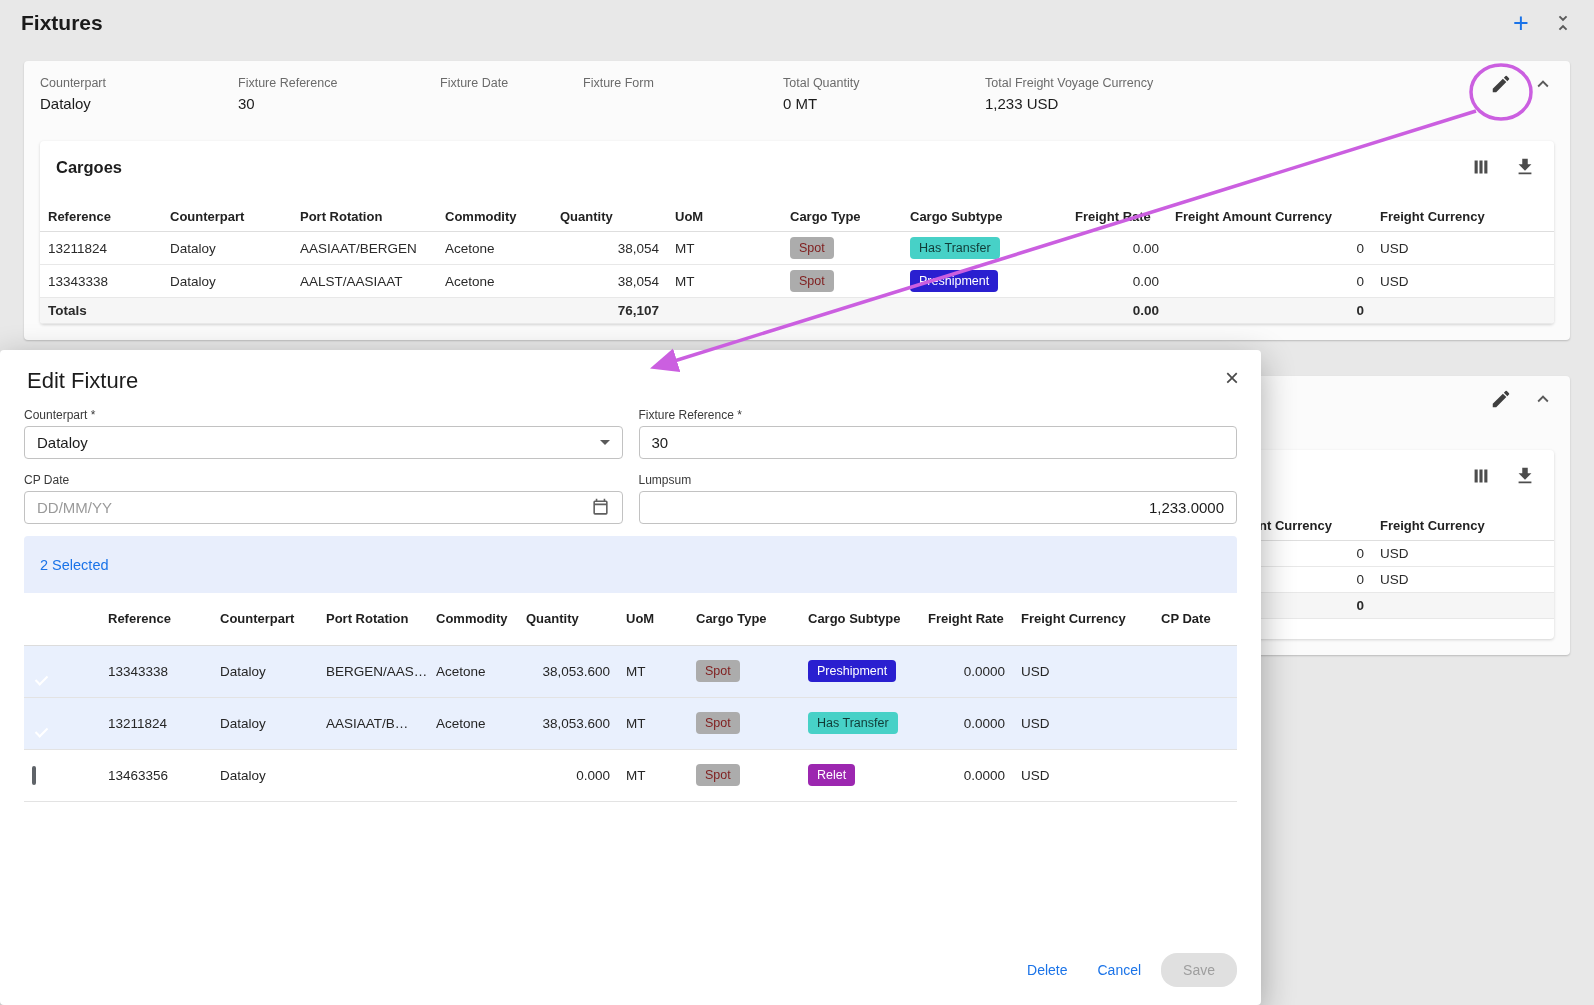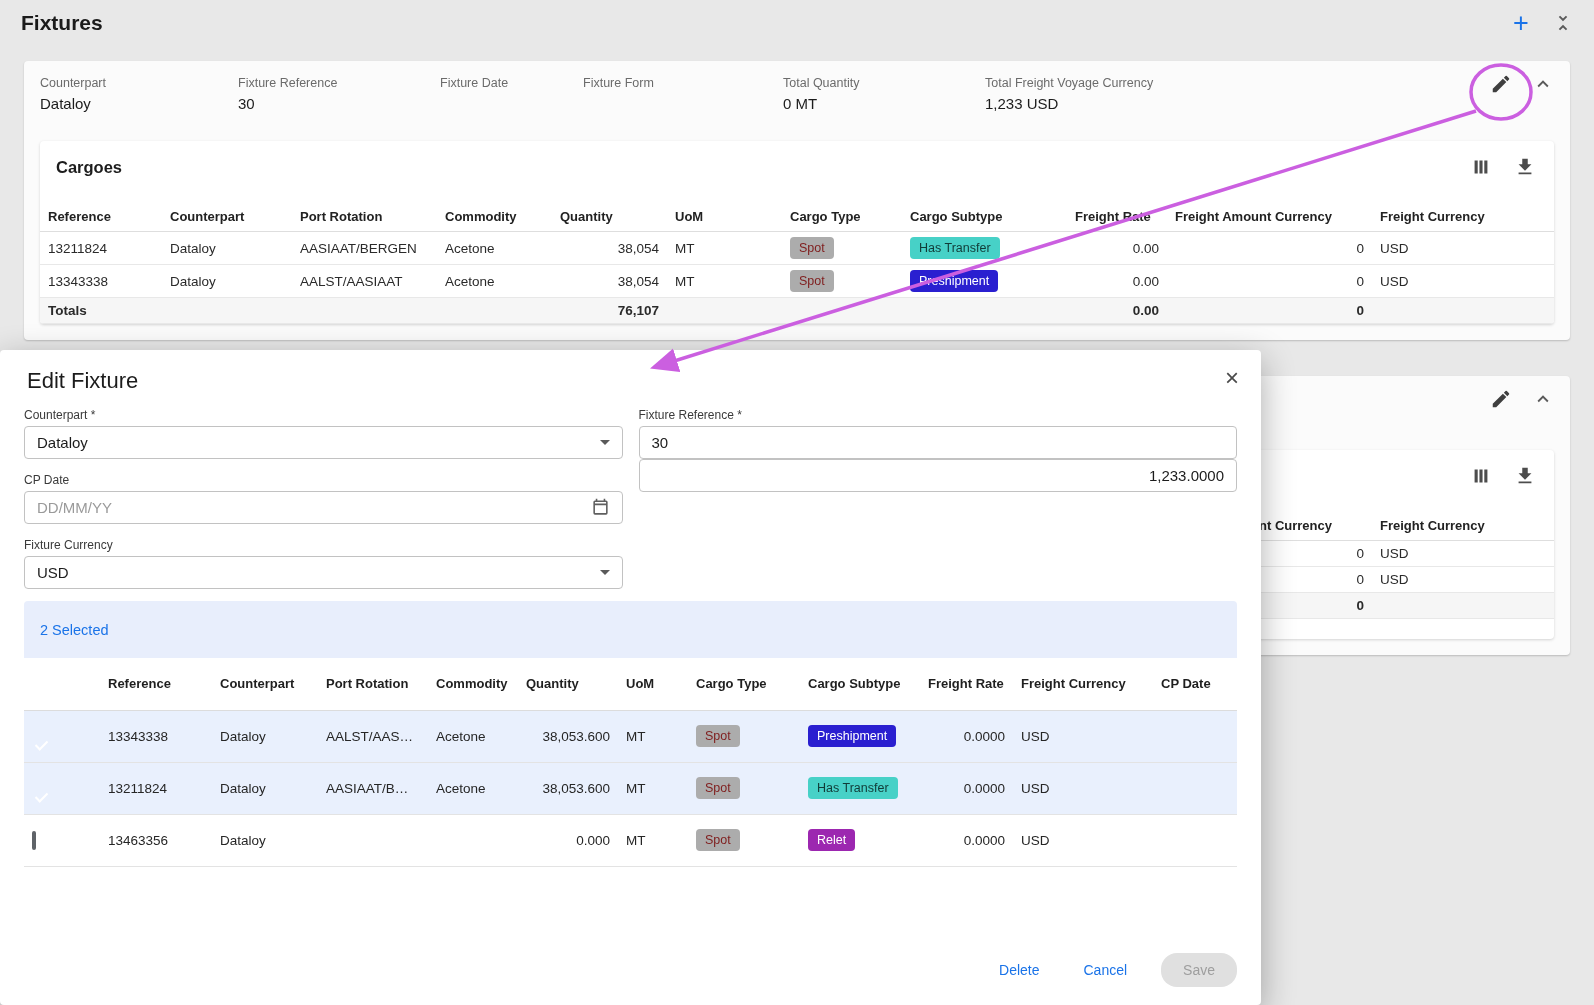--- a/index.html
+++ b/index.html
@@ -60,21 +60,21 @@
   .row-sel td{background:#e9f0fd}
 
   .cbx{width:18px;height:18px;border-radius:2px;margin:0 auto;cursor:pointer}
   .cbx.on{background:#1a73e8;position:relative}
   .cbx.on::after{content:"";position:absolute;left:6px;top:2px;width:5px;height:10px;border:solid #fff;border-width:0 2px 2px 0;transform:rotate(45deg)}
   .cbx.ind{background:#1a73e8;position:relative}
   .cbx.ind::after{content:"";position:absolute;left:3px;top:8px;width:12px;height:2px;background:#fff}
   .cbx.off{border:2px solid #5f6368;background:#fff}
 
   .warn{margin:18px 24px 0;background:#fcf6e4;border-radius:4px;display:flex;align-items:center;gap:14px;padding:13px 16px;font-size:13.5px;color:#3a3a3a}
-  .modal-footer{position:absolute;right:24px;bottom:18px;display:flex;align-items:center;gap:24px}
+  .modal-footer{position:absolute;right:24px;bottom:18px;display:flex;align-items:center;gap:10px}
   .btn-text{background:none;border:none;color:#1a73e8;font-size:14px;font-weight:500;padding:8px 10px;cursor:pointer;font-family:inherit}
   .btn-save{background:#e0e0e0;border:none;color:#9e9e9e;font-size:14px;font-weight:500;padding:9px 22px;border-radius:16px;font-family:inherit}
 
   .annotation{position:absolute;left:0;top:0;z-index:100;pointer-events:none}
   svg.ic{display:block}
 </style>
 </head>
 <body>
 
 <h1 class="page-title">Fixtures</h1>
@@ -343,29 +343,23 @@
     <div class="field">
       <div class="flabel">CP Date</div>
       <div class="fbox">
         <span class="grow ph">DD/MM/YY</span>
         <svg class="ic" width="19" height="19" viewBox="0 0 24 24">
             <path d="M19 3h-1V1h-2v2H8V1H6v2H5a2 2 0 0 0-2 2v14a2 2 0 0 0 2 2h14a2 2 0 0 0 2-2V5a2 2 0 0 0-2-2zm0 16H5V9h14v10zM5 7V5h14v2H5z" fill="#5f5f5f"></path>
           </svg>
       </div>
     </div>
     <div class="field">
+      <div class="flabel">Lumpsum</div>
       <div class="fbox right">
         <span>1,233.0000</span>
-      </div>
-    </div>
-    <div class="field">
-      <div class="flabel">Fixture Currency</div>
-      <div class="fbox">
-        <span class="grow">USD</span>
-        <span class="caret"></span>
       </div>
     </div>
   </div>
 
   <div class="sel-bar">
     <span>2 Selected</span>
   </div>
 
   <table class="mtable">
     <colgroup>
@@ -396,21 +390,21 @@
         <th class="r">Freight Rate</th>
         <th>Freight Currency</th>
         <th>CP Date</th>
       </tr>
     </thead>
     <tbody>
       <tr class="row-sel">
         <td><span class="cbx on"></span></td>
         <td>13343338</td>
         <td>Dataloy</td>
-        <td>AALST/AAS…</td>
+        <td>BERGEN/AAS…</td>
         <td>Acetone</td>
         <td class="r">38,053.600</td>
         <td>MT</td>
         <td><span class="badge badge-gray">Spot</span></td>
         <td><span class="badge badge-indigo">Preshipment</span></td>
         <td class="r">0.0000</td>
         <td>USD</td>
         <td></td>
       </tr>
       <tr class="row-sel">

